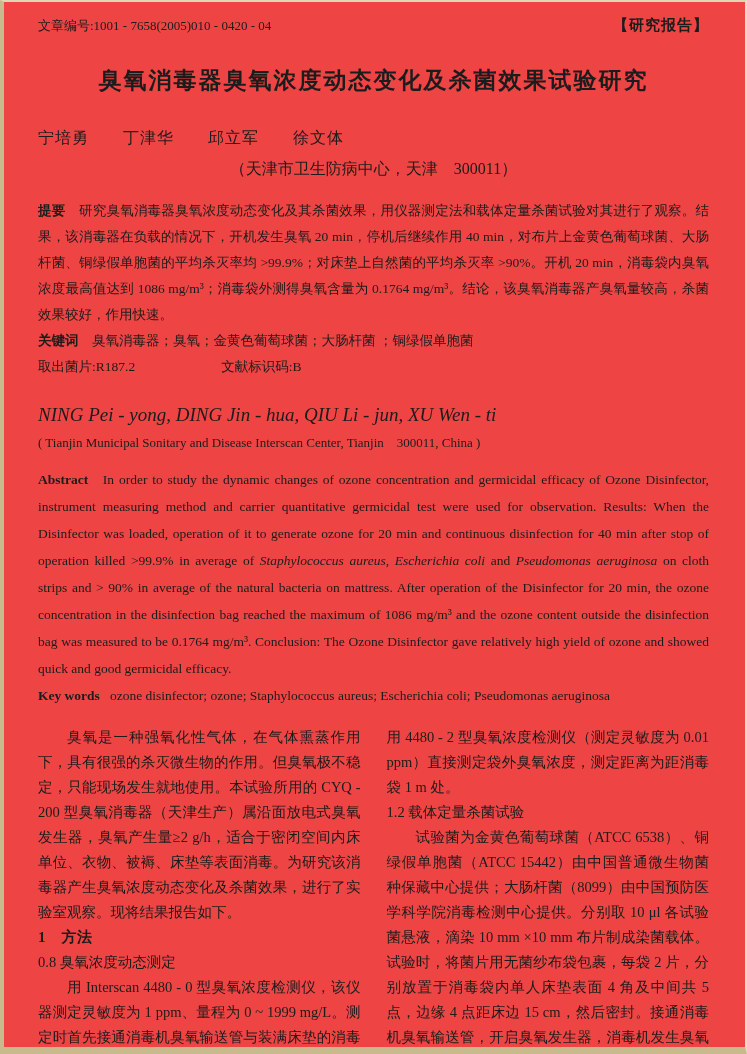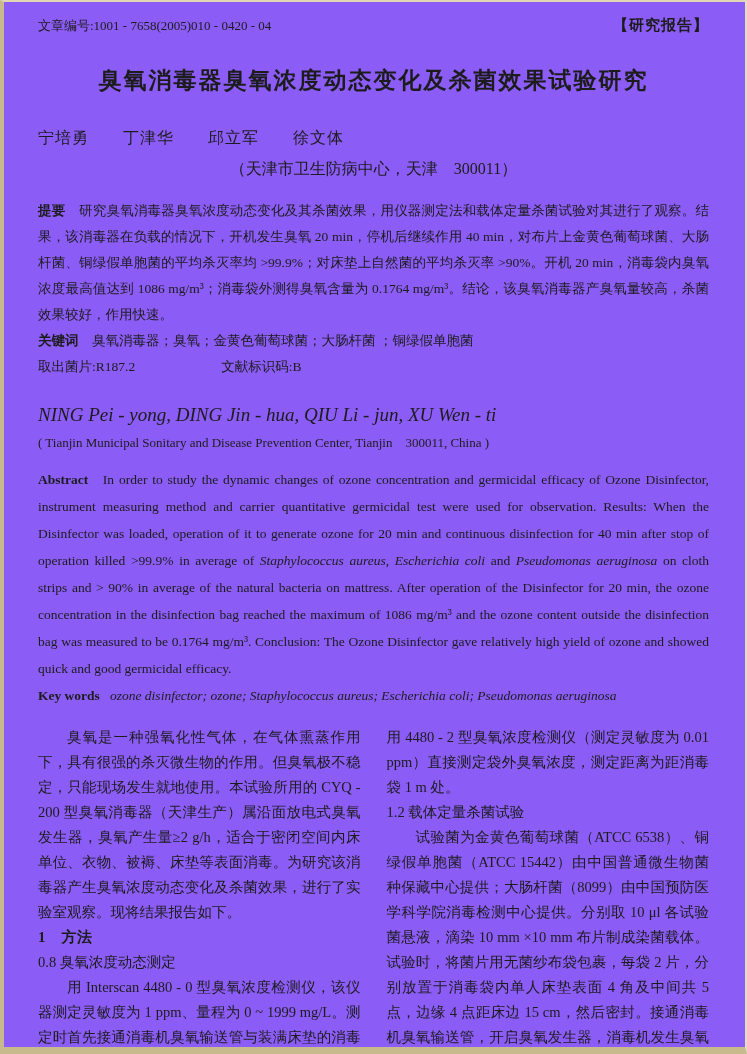--- a/index.html
+++ b/index.html
@@ -1,20 +1,20 @@
 <!DOCTYPE html>
 <html><head>
 <meta charset="utf-8">
 <style>
   html,body{margin:0;padding:0;background:#e8e4d8;}
   .page{
     position:relative;
     width:747px;height:1054px;
     box-sizing:border-box;
-    background:#8b5cf6;
+    background:#ef4444;
     border-left:4px solid #c9ba8e;
     border-right:2px solid #e6dec2;
     border-top:2px solid #e0d6b4;
     border-bottom:7px solid #c9ba8e;
     padding:10px 36px 0 34px;
     overflow:hidden;
     font-family:"Liberation Serif","DejaVu Serif",serif;
     color:#1c1c1c;
   }
   .meta-row{
@@ -69,25 +69,25 @@
 
   <div class="abs-block">
     <p><span class="lbl">提要</span>　<span>研究臭氧消毒器臭氧浓度动态变化及其杀菌效果，用仪器测定法和载体定量杀菌试验对其进行了观察。结果，该消毒器在负载的情况下，开机发生臭氧 20 min，停机后继续作用 40 min，对布片上金黄色葡萄球菌、大肠杆菌、铜绿假单胞菌的平均杀灭率均 &gt;99.9%；对床垫上自然菌的平均杀灭率 &gt;90%。开机 20 min，消毒袋内臭氧浓度最高值达到 1086 mg/m³；消毒袋外测得臭氧含量为 0.1764 mg/m³。结论，该臭氧消毒器产臭氧量较高，杀菌效果较好，作用快速。</span></p>
     <p><span class="lbl">关键词</span>　<span>臭氧消毒器；臭氧；金黄色葡萄球菌；大肠杆菌 ；铜绿假单胞菌</span></p>
     <p class="clc-row"><span>取出菌片:R187.2</span><span class="sp"></span><span>文献标识码:B</span></p>
   </div>
 
 
   <div class="authors-en">NING Pei - yong, DING Jin - hua, QIU Li - jun, XU Wen - ti</div>
 
-  <div class="affil-en">( Tianjin Municipal Sonitary and Disease Prevention Center, Tianjin　300011, China )</div>
+  <div class="affil-en">( Tianjin Municipal Sonitary and Disease Interscan Center, Tianjin　300011, China )</div>
 
   <div class="abs-en">
     <p style="margin:0;"><span class="lbl">Abstract</span>&nbsp;&nbsp;&nbsp;<span><span>In order to study the dynamic changes of ozone concentration and germicidal efficacy of Ozone Disinfector, instrument measuring method and carrier quantitative germicidal test were used for observation. Results: When the Disinfector was loaded, operation of it to generate ozone for 20 min and continuous disinfection for 40 min after stop of operation killed &gt;99.9% in average of </span><span style="font-style: italic;">Staphylococcus aureus</span><span>, </span><span style="font-style: italic;">Escherichia coli</span><span> and </span><span style="font-style: italic;">Pseudomonas aeruginosa</span><span> on cloth strips and &gt; 90% in average of the natural bacteria on mattress. After operation of the Disinfector for 20 min, the ozone concentration in the disinfection bag reached the maximum of 1086 mg/m³ and the ozone content outside the disinfection bag was measured to be 0.1764 mg/m³. Conclusion: The Ozone Disinfector gave relatively high yield of ozone and showed quick and good germicidal efficacy.</span></span></p>
-    <p class="kw-en"><span class="lbl">Key words</span>&nbsp;&nbsp;&nbsp;<span><span style="font-style: italic;">ozone disinfector; ozone; Staphylococcus aureus; Escherichia coli; Pseudomonas aeruginosa</span></span></p>
+    <p class="kw-en"><span class="lbl">Key words</span>&nbsp;&nbsp;&nbsp;<span><span style="">ozone disinfector; ozone; Staphylococcus aureus; Escherichia coli; Pseudomonas aeruginosa</span></span></p>
   </div>
 
   <div class="columns">
     <div class="col">
       <p class="indent">臭氧是一种强氧化性气体，在气体熏蒸作用下，具有很强的杀灭微生物的作用。但臭氧极不稳定，只能现场发生就地使用。本试验所用的 CYQ - 200 型臭氧消毒器（天津生产）属沿面放电式臭氧发生器，臭氧产生量≥2 g/h，适合于密闭空间内床单位、衣物、被褥、床垫等表面消毒。为研究该消毒器产生臭氧浓度动态变化及杀菌效果，进行了实验室观察。现将结果报告如下。</p>
       <p class="sec-head">1　方法</p>
       <p class="sub-head">0.8 臭氧浓度动态测定</p>
       <p class="indent">用 Interscan 4480 - 0 型臭氧浓度检测仪，该仪器测定灵敏度为 1 ppm、量程为 0 ~ 1999 mg/L。测定时首先接通消毒机臭氧输送管与装满床垫的消毒袋，将臭氧浓度检测仪监测插管接入密封消毒袋内。开启臭氧发生器，监测整个消毒过程臭氧浓度变化。</p>
     </div>
     <div class="col">

